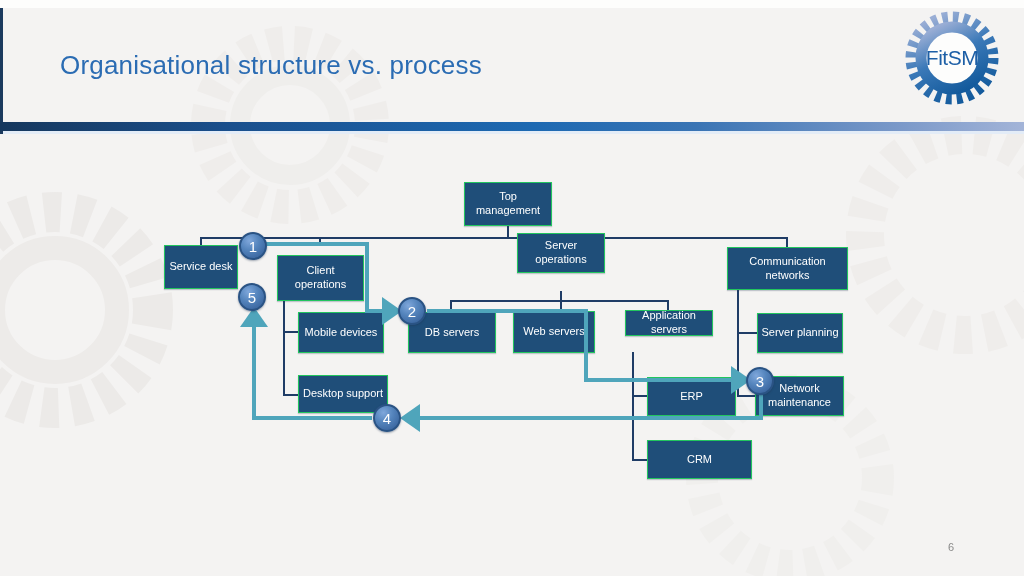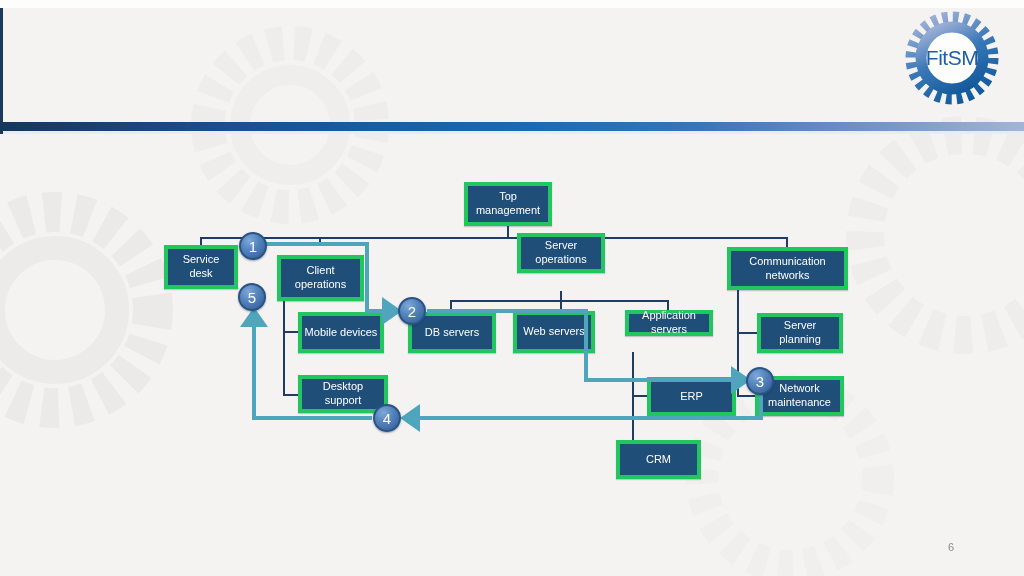--- a/index.html
+++ b/index.html
@@ -10,21 +10,21 @@
   .watermark{position:absolute;left:0;top:0;z-index:0;pointer-events:none;}
   .page-title{position:absolute;left:60px;top:50px;font-size:26px;color:#2b6cb3;z-index:6;letter-spacing:0.2px;}
   .divider-bar{position:absolute;left:0;top:122px;width:1024px;height:9px;z-index:6;
     background:linear-gradient(to right,#16375d 0%,#1a4f8c 22%,#1d69b2 52%,#3a74b4 68%,#7b99c9 88%,#a3b4d8 100%);}
   .divider-shadow{position:absolute;left:0;top:131px;width:1024px;height:3px;background:#e3ecf7;z-index:5;}
   .logo{position:absolute;left:902px;top:8px;width:100px;height:100px;z-index:6;}
   .logo-text{position:absolute;left:0;top:0;width:100px;height:100px;display:flex;align-items:center;justify-content:center;
     font-weight:normal;font-size:21px;color:#1d5fa6;letter-spacing:-0.5px;}
   .connectors{position:absolute;left:0;top:0;z-index:1;pointer-events:none;}
   .process-lines{position:absolute;left:0;top:0;z-index:3;pointer-events:none;}
-  .node{position:absolute;z-index:2;background:#1f4e79;border:4px solid #22c55e;box-sizing:border-box;
+  .node{position:absolute;z-index:2;background:#1f4e79;border:1px solid #22c55e;box-sizing:border-box;
     display:flex;align-items:center;justify-content:center;text-align:center;
     color:#ffffff;font-size:11px;line-height:1.25;box-shadow:0 1px 1px rgba(40,60,90,0.25);}
   .node span{display:block;padding:1px 2px;}
   .step{position:absolute;z-index:4;width:28px;height:28px;border-radius:50%;box-sizing:border-box;
     border:2px solid #2a5384;background:radial-gradient(circle at 35% 28%,#7fa7db 0%,#5585bd 40%,#3f6ba4 75%,#35608f 100%);
     display:flex;align-items:center;justify-content:center;color:#fff;font-size:15px;
     box-shadow:0 1px 2px rgba(30,50,80,0.4);}
   .page-number{position:absolute;left:948px;top:541px;font-size:11px;color:#8a8a8a;z-index:6;}
 </style>
 </head>
@@ -39,20 +39,21 @@
       <circle cx="290" cy="125" r="82" stroke="#efedeb" stroke-width="34" stroke-dasharray="15 11"></circle>
       <circle cx="290" cy="125" r="50" stroke="#efeeec" stroke-width="20"></circle>
       <circle cx="965" cy="235" r="100" stroke="#efedeb" stroke-width="38" stroke-dasharray="17 13"></circle>
       <circle cx="790" cy="478" r="88" stroke="#f0efed" stroke-width="32" stroke-dasharray="15 12"></circle>
     </g>
   </svg>
 
   <div class="top-strip"></div>
   <div class="left-accent"></div>
 
+  <div class="page-title">Organisational structure vs. process</div>
 
   <div class="divider-bar"></div>
   <div class="divider-shadow"></div>
 
   <div class="logo">
     <svg width="100" height="100" viewBox="0 0 100 100">
       <defs>
         <linearGradient id="gearGrad" x1="0.25" y1="0" x2="0.75" y2="1">
           <stop offset="0" stop-color="#9aaed5"></stop>
           <stop offset="0.45" stop-color="#3b79b8"></stop>
@@ -107,21 +108,21 @@
     </div>
   <div class="node" style="left:298px;top:375px;width:90px;height:38px">
       <span>Desktop support</span>
     </div>
   <div class="node" style="left:647px;top:377px;width:89px;height:39px">
       <span>ERP</span>
     </div>
   <div class="node" style="left:755px;top:376px;width:89px;height:40px">
       <span>Network maintenance</span>
     </div>
-  <div class="node" style="left:616px;top:440px;width:85px;height:39px">
+  <div class="node" style="left:647px;top:440px;width:105px;height:39px">
       <span>CRM</span>
     </div>
 
   <svg class="process-lines" width="1024" height="576" viewBox="0 0 1024 576">
     <defs>
       <marker id="arrowTeal" markerWidth="9" markerHeight="9" refX="2" refY="3.5" orient="auto" markerUnits="strokeWidth">
         <path d="M0,0 L5,3.5 L0,7 z" fill="#4fa5bb"></path>
       </marker>
     </defs>
     <g stroke="#4fa5bb" stroke-width="4" fill="none">

